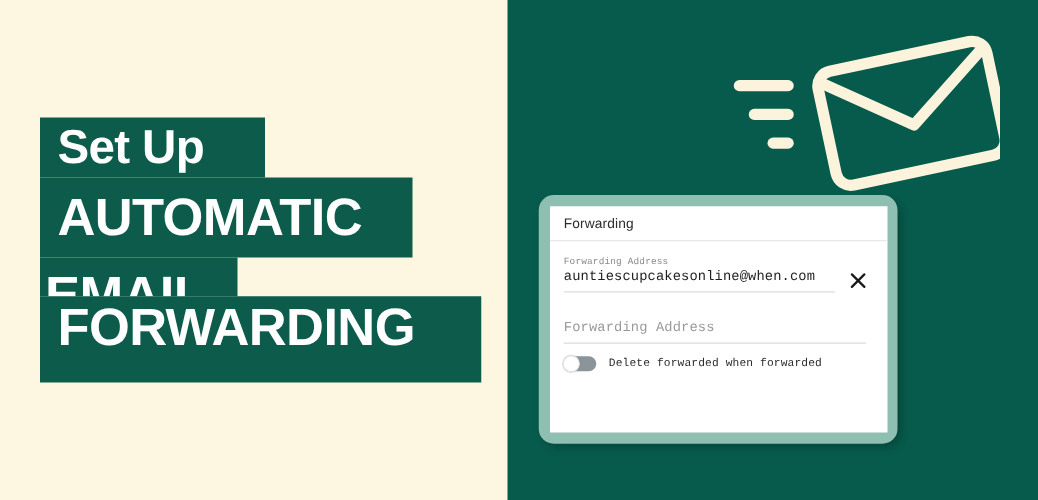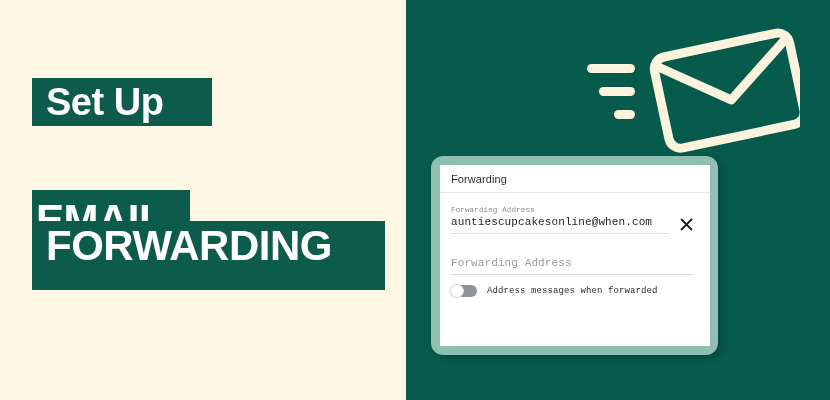--- a/index.html
+++ b/index.html
@@ -39,20 +39,21 @@
     width: 406px;
     height: 400px;
   }
   .hl-block {
     position: absolute;
     background: #0D5C4B;
     color: #FFFFFF;
     display: flex;
     align-items: center;
     box-sizing: border-box;
+    margin-top: 16px;
   }
   .hl-1 {
     left: 32px;  top: 78px;  width: 180px; height: 48px;
     padding-left: 14px;
     font-size: 38px;
     font-weight: bold;
     letter-spacing: -0.5px;
   }
   .hl-2 {
     left: 32px;  top: 126px; width: 298px; height: 64px;
@@ -229,20 +230,23 @@
 </head>
 <body>
 
 <div class="canvas">
 
   <div class="right-panel"></div>
 
   <div class="headline">
     <div class="hl-block hl-1">
       <span class="txt">Set Up</span>
+    </div>
+    <div class="hl-block hl-2">
+      <span class="txt">AUTOMATIC</span>
     </div>
     <div class="hl-block hl-3">
       <span class="txt">EMAIL</span>
     </div>
     <div class="hl-block hl-4">
       <span class="txt">FORWARDING</span>
     </div>
   </div>
 
   <div class="envelope-wrap">
@@ -281,20 +285,20 @@
 
         <div class="field-empty">
           <div class="field-placeholder">Forwarding Address</div>
         </div>
 
 
         <div class="toggle-row second">
           <div class="toggle off">
             <div class="knob"></div>
           </div>
-          <span class="toggle-label">Address messages when forwarded</span>
+          <span class="toggle-label">Delete forwarded when forwarded</span>
         </div>
 
       </div>
     </div>
   </div>
 
 </div>
 
 </body></html>

